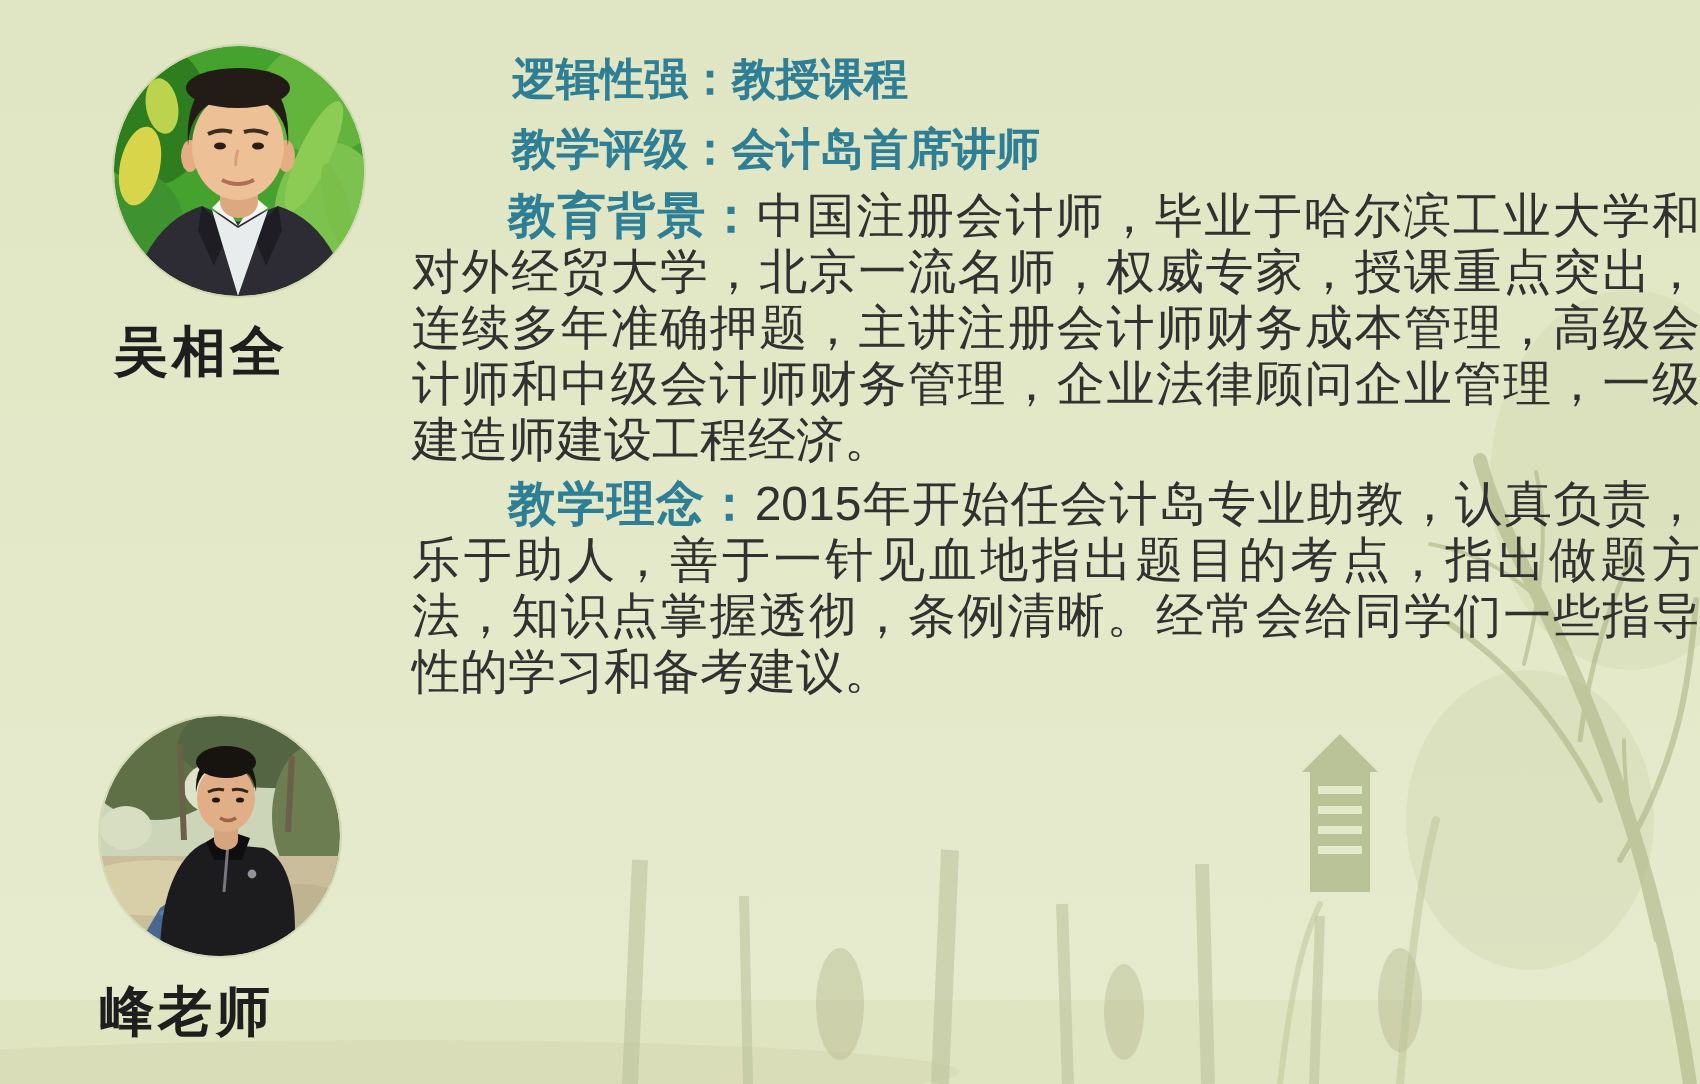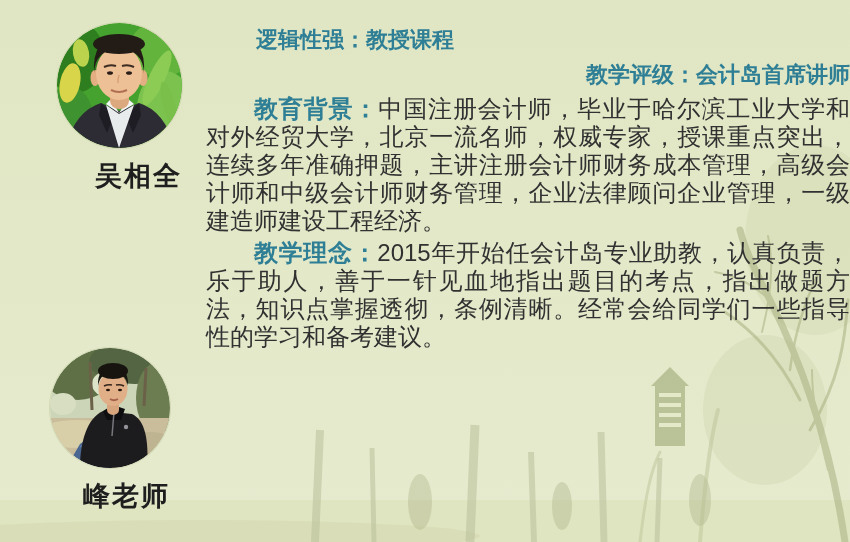--- a/index.html
+++ b/index.html
@@ -2,31 +2,31 @@
 <html><head>
 <meta charset="utf-8">
 <style>
   html,body{margin:0;padding:0;background:#e4e9ca;}
   .page{
     position:relative;width:850px;height:542px;overflow:hidden;
     background:linear-gradient(180deg,#e0e6c3 0%,#e3e8c8 45%,#e6ebcf 100%);
     font-family:"Liberation Sans","DejaVu Sans",sans-serif;
   }
   .watermark{position:absolute;left:0;top:0;width:850px;height:542px;pointer-events:none;}
-  .profile{position:absolute;text-align:right;}
+  .profile{position:absolute;text-align:left;}
   .profile-1{left:57px;top:23px;width:125px;}
-  .profile-2{left:50px;top:348px;width:120px;}
+  .profile-2{left:50px;top:358px;width:120px;}
   .avatar{display:block;border-radius:50%;overflow:hidden;line-height:0;
           box-shadow:0 0 0 1px rgba(160,170,120,.25);}
   .avatar svg{display:block;}
   .teacher-name{margin-top:10px;font-size:27px;font-weight:bold;color:#1e1e1e;
                 letter-spacing:2px;white-space:nowrap;}
   .content{position:absolute;left:206px;top:24px;width:644px;color:#313131;}
   .heading{margin:0 0 0 50px;font-size:22px;line-height:32px;font-weight:bold;color:#2e7f96;}
-  .heading.h2{margin-top:3px;text-align:right;}
+  .heading.h2{margin-top:3px;}
   .heading.h3{margin-top:8px;}
   .para{margin:4px 0 0 0;font-size:24px;line-height:28px;text-indent:2em;
         text-align:justify;color:#313131;}
   .plabel{color:#2e7f96;font-weight:bold;}
 </style>
 </head>
 <body>
 
 <div class="page">
 

